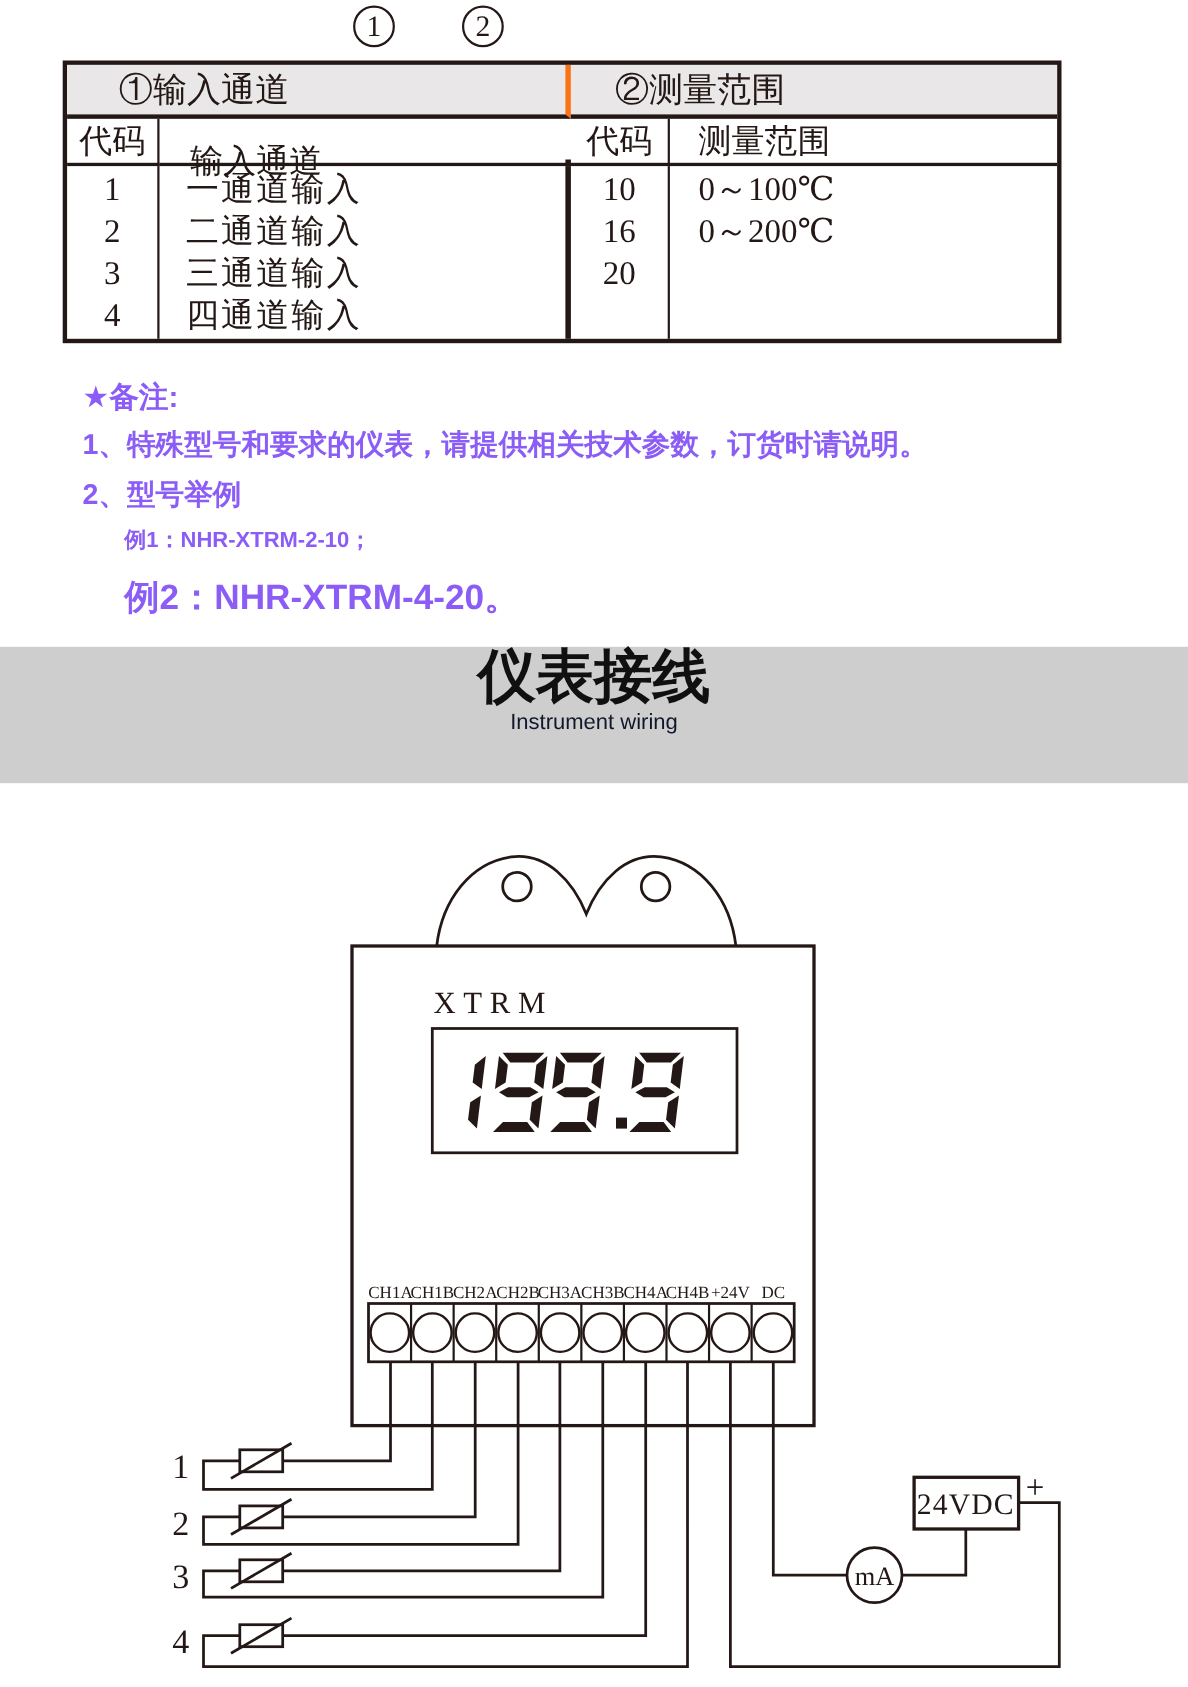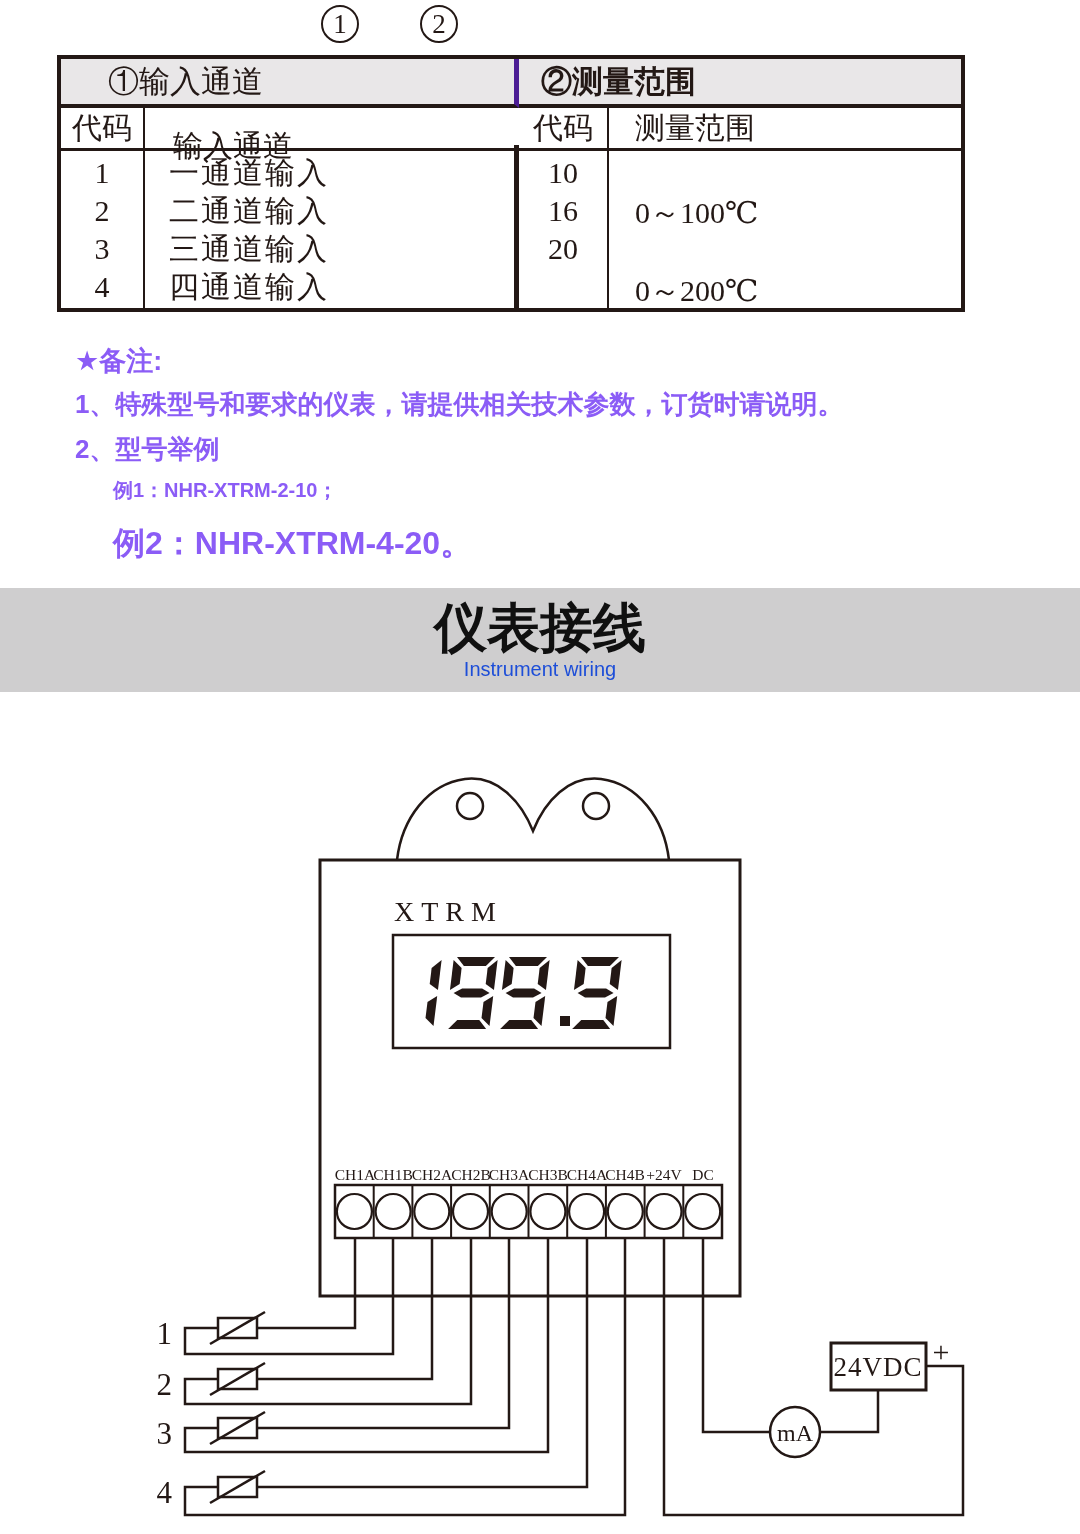--- a/index.html
+++ b/index.html
@@ -32,60 +32,60 @@
     background: #ffffff;
     font-size: 30px;
   }
   .ot-h {
     background: #e9e7e8;
     border-bottom: 4px solid #231815;
     display: flex; align-items: center;
     font-size: 31px;
     padding-left: 15px;
   }
-  .ot-hl { grid-column: 1 / 3; border-right: 5px solid #4c1d95; padding-left: 47px; }
-  .ot-hr { grid-column: 3 / 5; padding-left: 22px; font-weight: bold; }
+  .ot-hl { grid-column: 1 / 3; border-right: 5px solid #f97316; padding-left: 47px; }
+  .ot-hr { grid-column: 3 / 5; padding-left: 40px; }
   .ot-c {
     border-bottom: 3px solid #231815;
     display: flex; align-items: center;
   }
   .ot-b { padding-top: 3px; }
   .cell-center { justify-content: center; }
   .c1, .b1 { border-right: 2px solid #231815; }
   .c2, .b2 { border-right: 5px solid #231815; }
   .c3, .b3 { border-right: 2px solid #231815; }
   .c2 { padding-left: 28px; margin-top: 37px; }
   .c4 { padding-left: 26px; }
   .ot-b .line { line-height: 38px; height: 38px; }
   .b1 .line, .b3 .line { text-align: center; }
   .b2 .line { padding-left: 24px; letter-spacing: 2px; }
-  .b4 .line { padding-left: 26px; margin-top: 40px; }
+  .b4 .line { padding-left: 26px; }
 
   
   .note {
     position: absolute; left: 75px;
     font-family: "Liberation Sans", "DejaVu Sans", sans-serif;
     font-weight: 700; color: #8b5cf6;
   }
   #note-title   { top: 343px; font-size: 27px; }
   #note-item1   { top: 387px; font-size: 26px; }
   #note-item2   { top: 432px; font-size: 26px; }
   #note-ex1     { top: 477px; left: 113px; font-size: 20px; }
   #note-ex2     { top: 522px; left: 113px; font-size: 32px; }
 
   
   .banner {
     position: absolute; left: 0; top: 588px;
-    width: 1080px; height: 104px;
+    width: 1080px; height: 124px;
     background: #cfcecf;
-    display: flex; flex-direction: column; align-items: center; justify-content: center;
+    display: flex; flex-direction: column; align-items: center; 
     font-family: "Liberation Sans", "DejaVu Sans", sans-serif;
   }
   .banner-title { font-size: 53px; font-weight: 800; color: #101010; line-height: 56px; }
-  .banner-sub   { font-size: 20px; font-weight: 400; color: #1d4ed8; margin-top: 2px; }
+  .banner-sub   { font-size: 20px; font-weight: 400; color: #0f172a; margin-top: 2px; }
 
   
   #diagram-svg { position: absolute; left: 0; top: 0; width: 1080px; height: 1534px; }
   .ink-stroke { stroke: #231815; fill: none; }
   .ink-text   { fill: #231815; font-family: "Liberation Serif","DejaVu Serif",serif; }
 </style>
 </head>
 <body>
 
 <div class="marker" id="marker-1">

